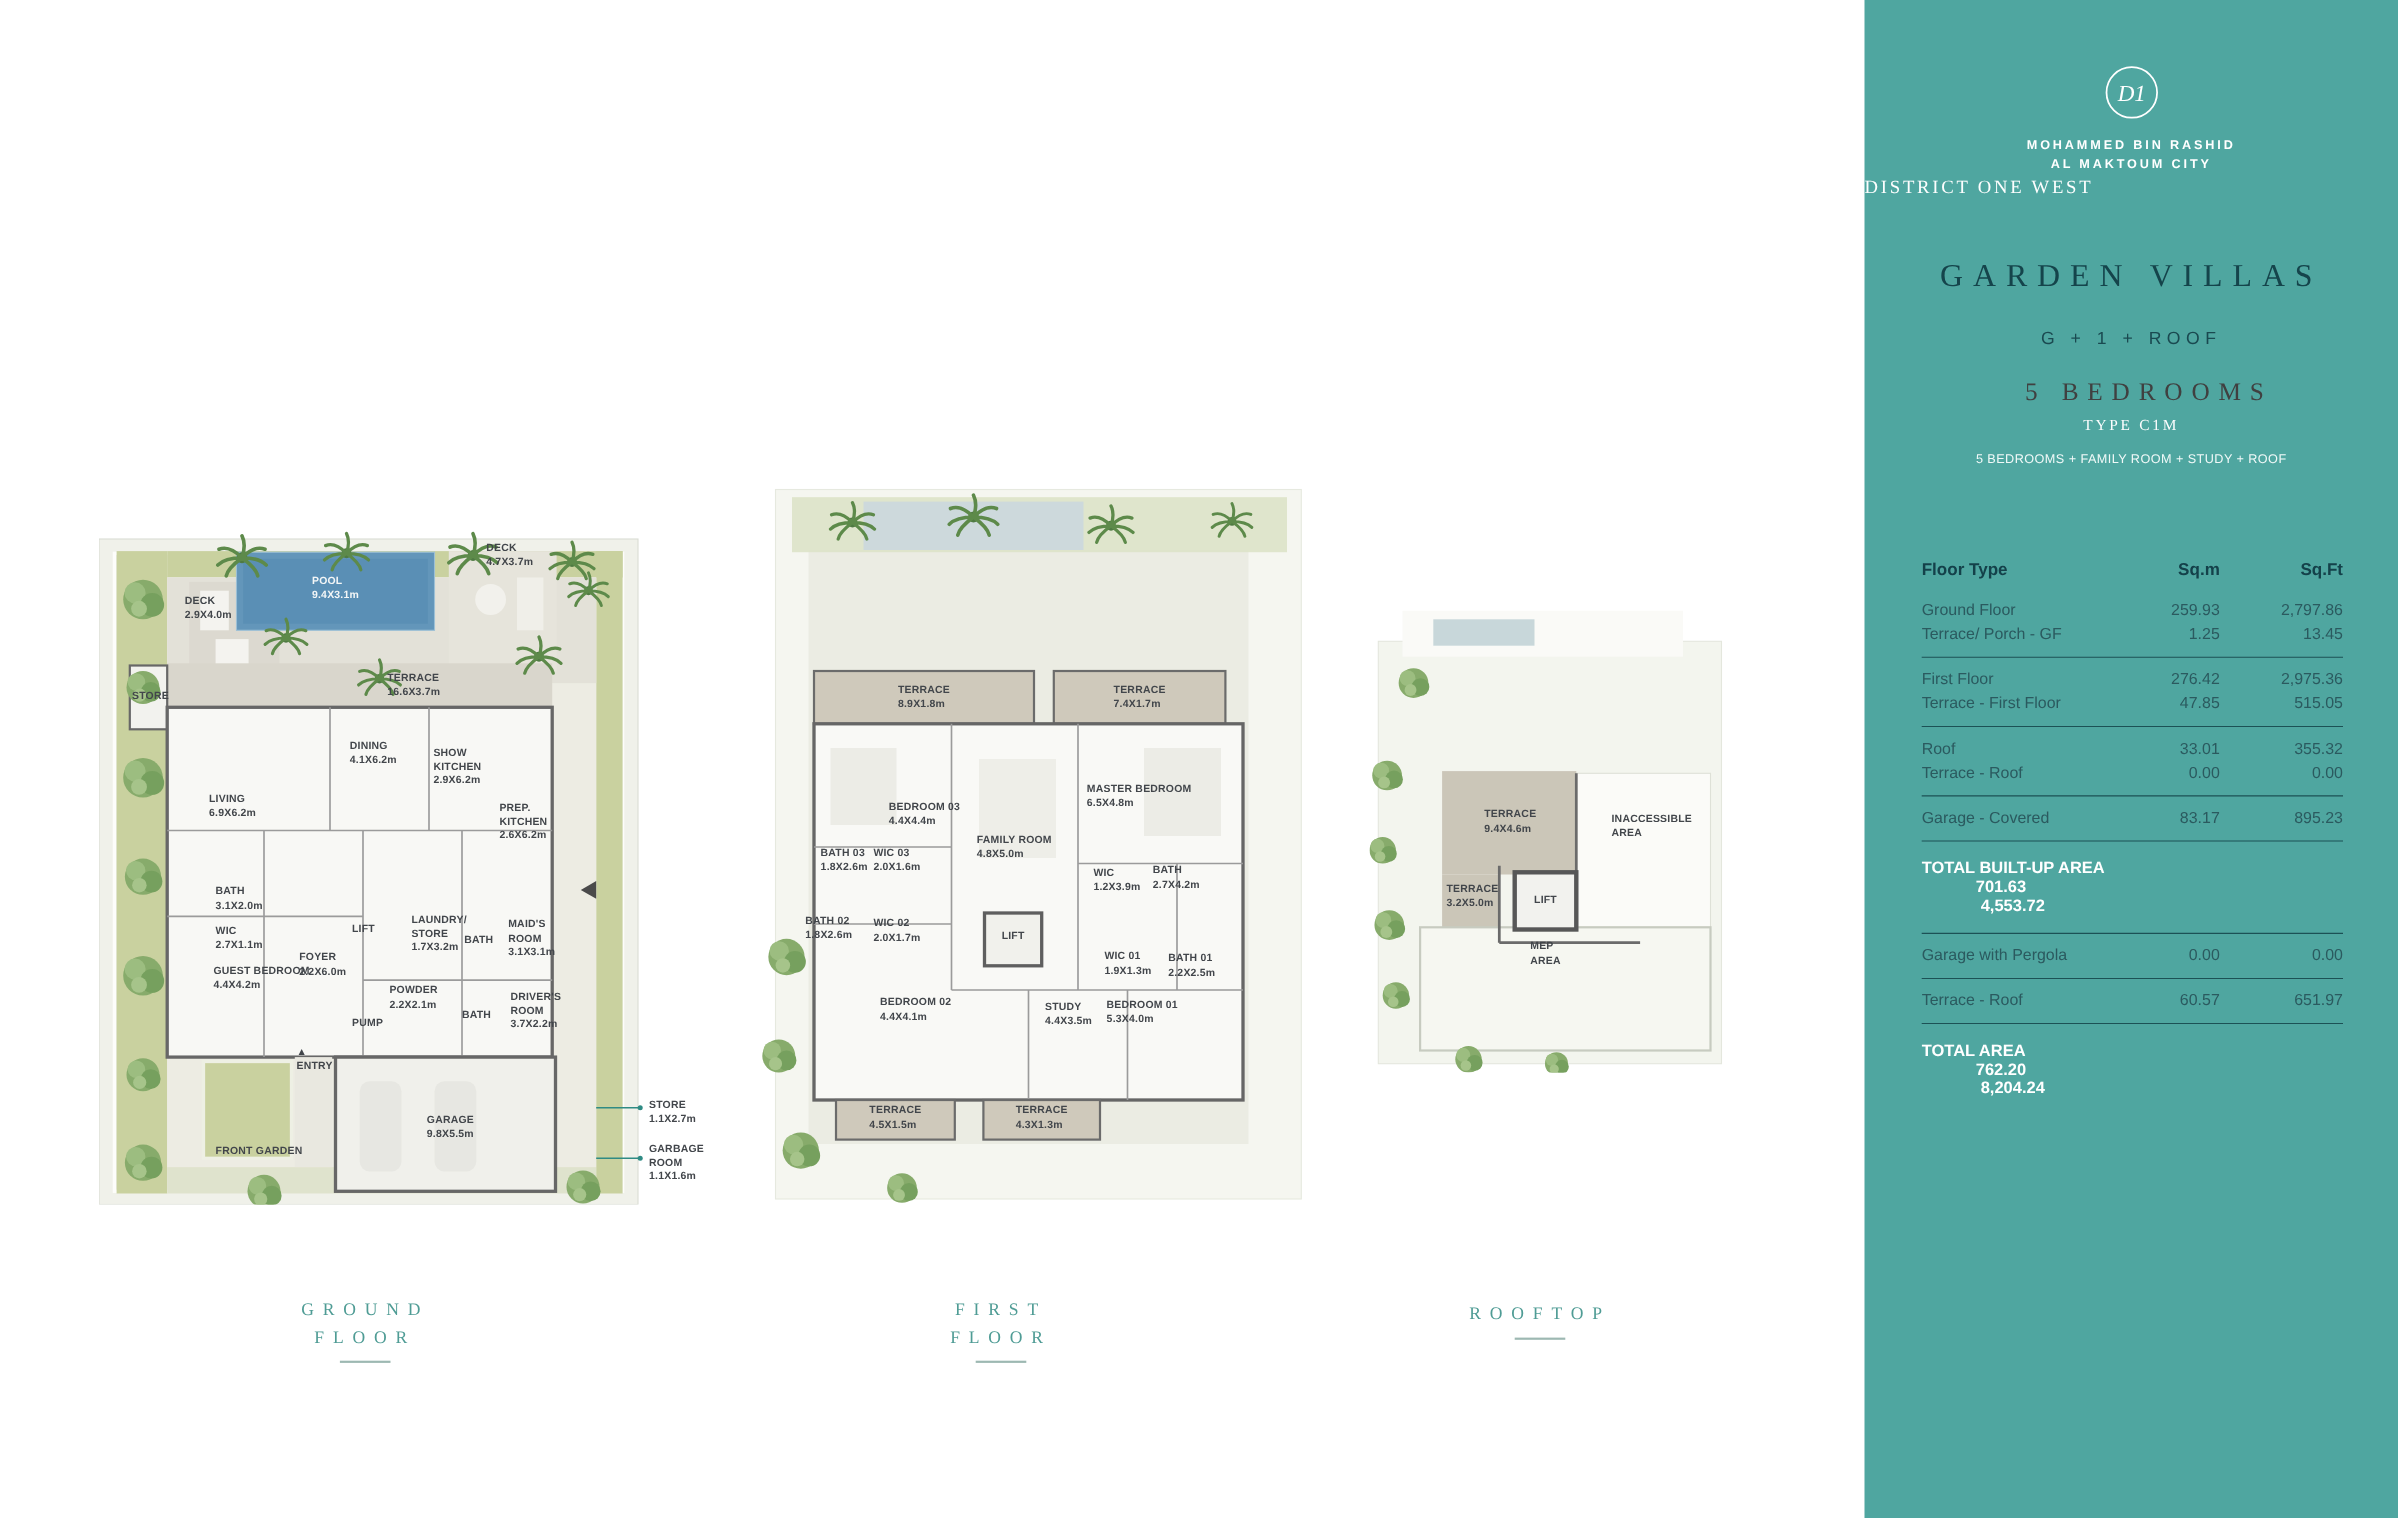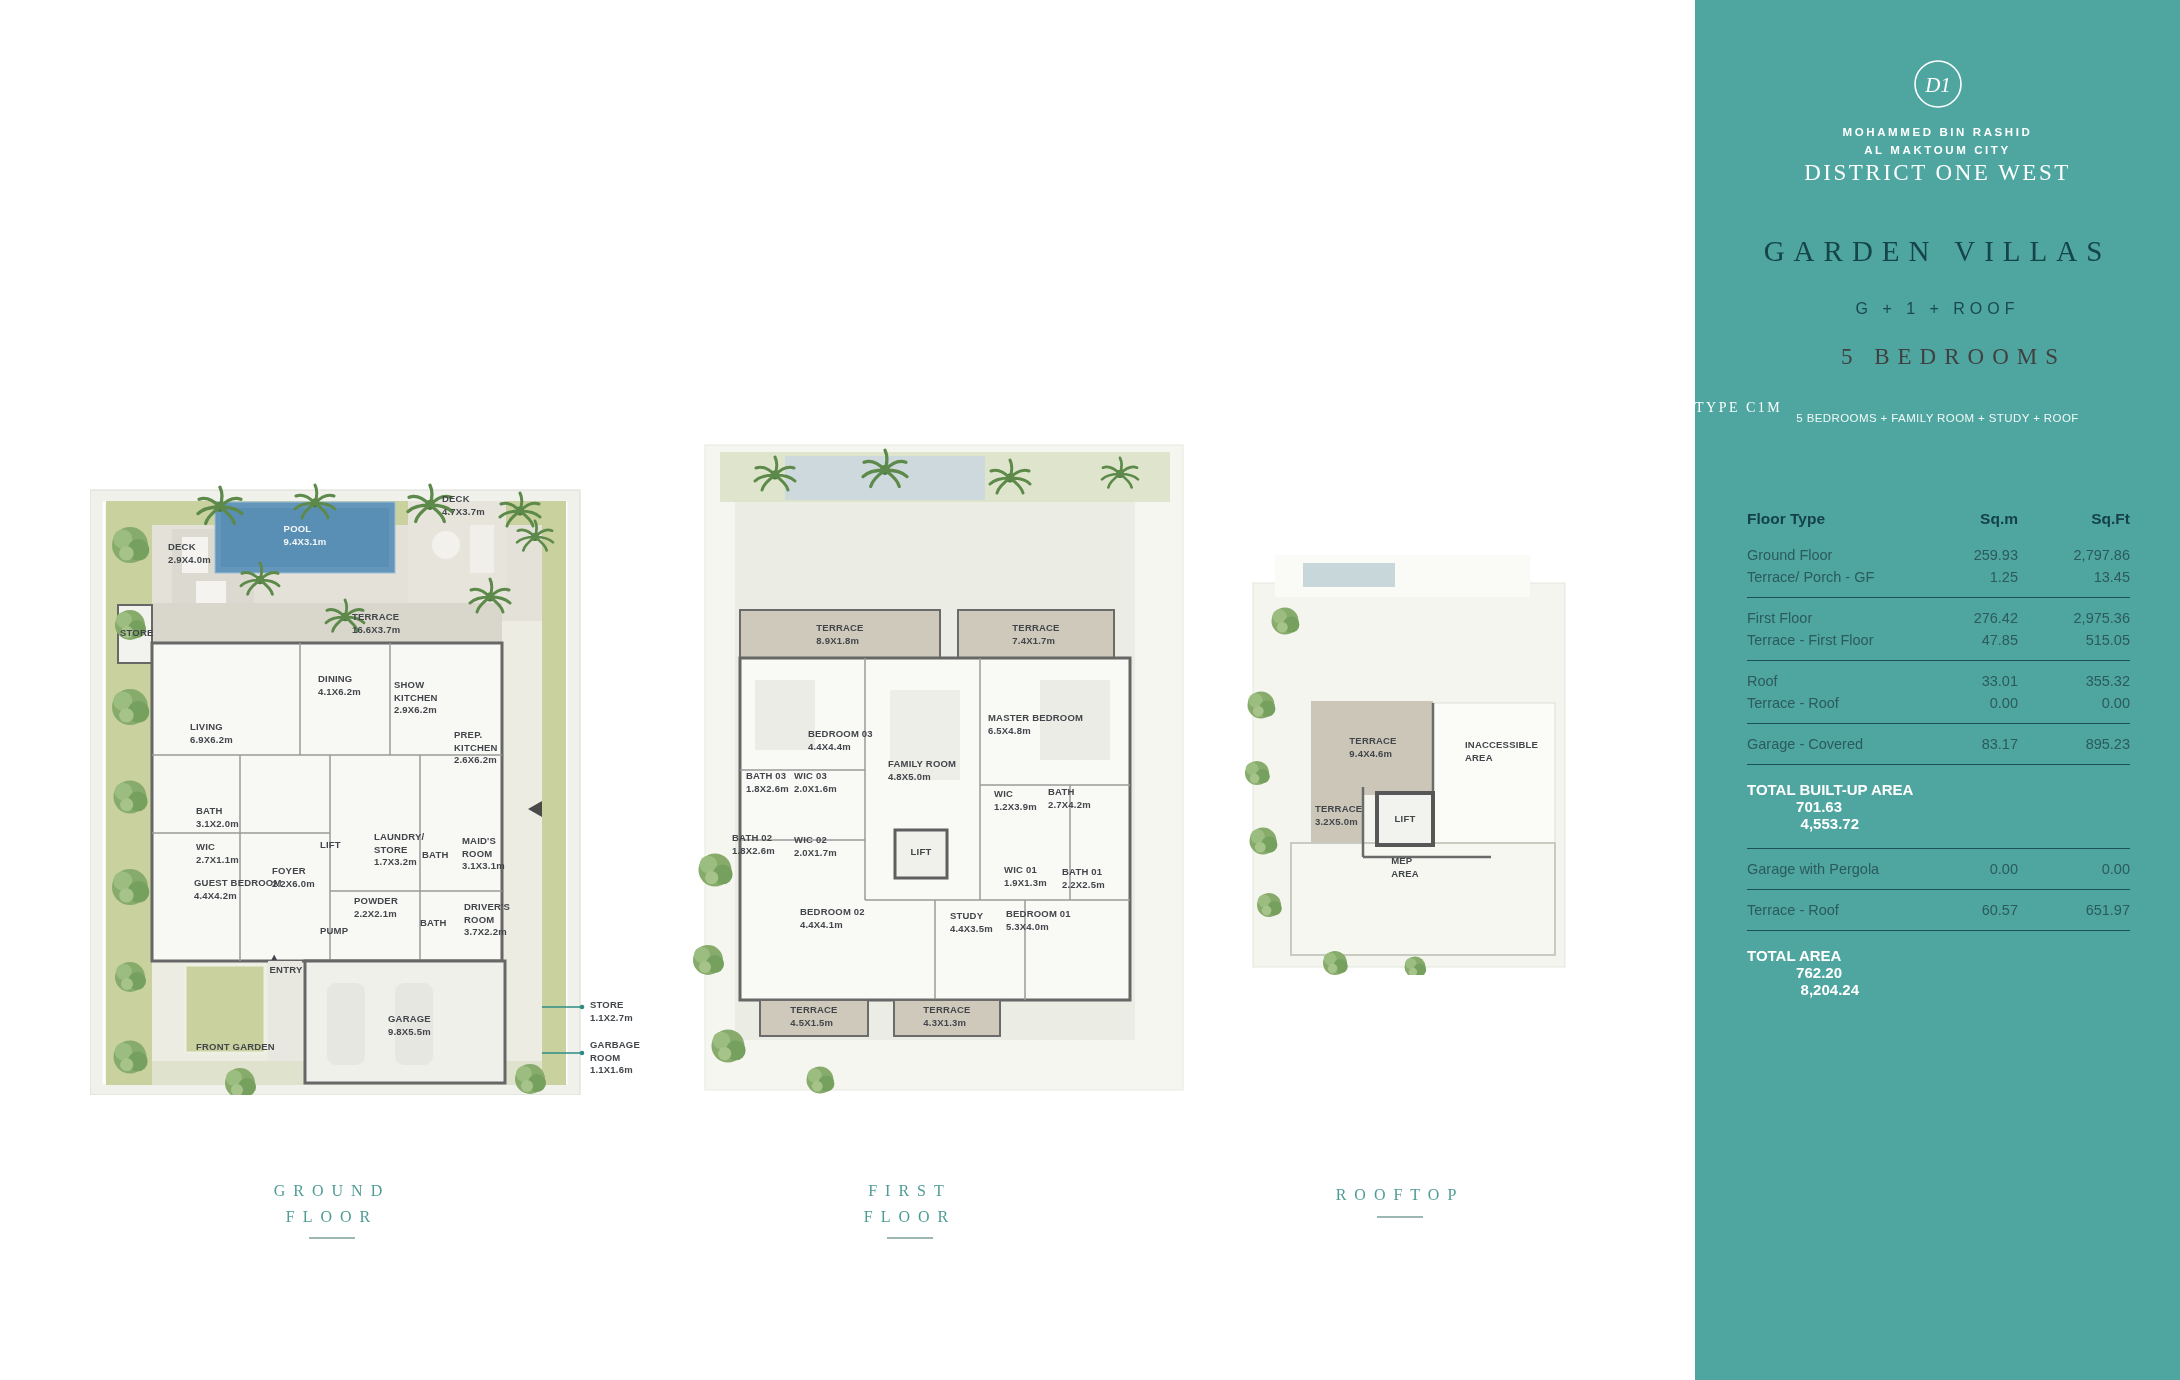--- a/index.html
+++ b/index.html
@@ -17,31 +17,31 @@
 
   .plan-title{position:absolute;width:220px;text-align:center;color:#4f9c95;
               font-family:"Liberation Serif",serif;font-size:16px;letter-spacing:8px;line-height:1.6;}
   .title-rule{width:46px;height:2px;background:#9db8b2;margin:8px auto 0;}
 
   
   .sidebar{position:absolute;top:0;right:0;width:485px;height:1380px;background:#4fa6a0;color:#fff;}
   .logo-wrap{position:absolute;top:58px;left:0;width:100%;text-align:center;}
   .org-name{position:absolute;top:124px;width:100%;text-align:center;font-size:11.5px;
             font-weight:bold;letter-spacing:2.6px;line-height:1.55;color:#ffffff;}
-  .development-name{position:absolute;top:160px;width:100%;text-align:center;
-            font-family:"Liberation Serif",serif;font-size:23px;letter-spacing:2.5px;color:#fdfefe;}
+  .development-name{position:absolute;top:160px;width:100%;text-align:left;
+            font-family:"Liberation Serif",serif;font-size:17px;letter-spacing:2.5px;color:#fdfefe;}
   .villa-title{position:absolute;top:230px;width:100%;text-align:center;color:#15444b;
             font-family:"Liberation Serif",serif;}
   .villa-title .l1{font-size:25px;letter-spacing:15px;}
   .villa-title .l2{font-size:29px;letter-spacing:9px;margin-top:5px;}
   .villa-config{position:absolute;top:300px;width:100%;text-align:center;color:#1a4950;
             font-size:16px;letter-spacing:5px;}
   .villa-bedrooms{position:absolute;top:344px;width:100%;text-align:center;color:#404040;
             font-family:"Liberation Serif",serif;font-size:23px;letter-spacing:8px;padding-left:16px;}
-  .villa-type{position:absolute;top:400px;width:100%;color:#fdfefe;
+  .villa-type{position:absolute;top:380px;width:100%;text-align:center;color:#fdfefe;
             font-family:"Liberation Serif",serif;font-size:14px;letter-spacing:2.5px;}
   .villa-features{position:absolute;top:412px;width:100%;text-align:center;color:#f0f9f8;
             font-size:11.5px;letter-spacing:.4px;}
 
   .area-table{position:absolute;top:510px;left:52px;right:50px;color:#2b5a5f;}
   .thead{display:flex;font-size:15.5px;font-weight:700;color:#14414a;margin-bottom:16px;}
   .trow{display:flex;font-size:14.5px;padding:3px 0;}
   .trow.total{color:#ffffff;font-weight:700;font-size:15px;padding:7px 0;flex-direction:column;}
   .c0{flex:1;text-align:left;}
   .c1{width:95px;text-align:right;}

